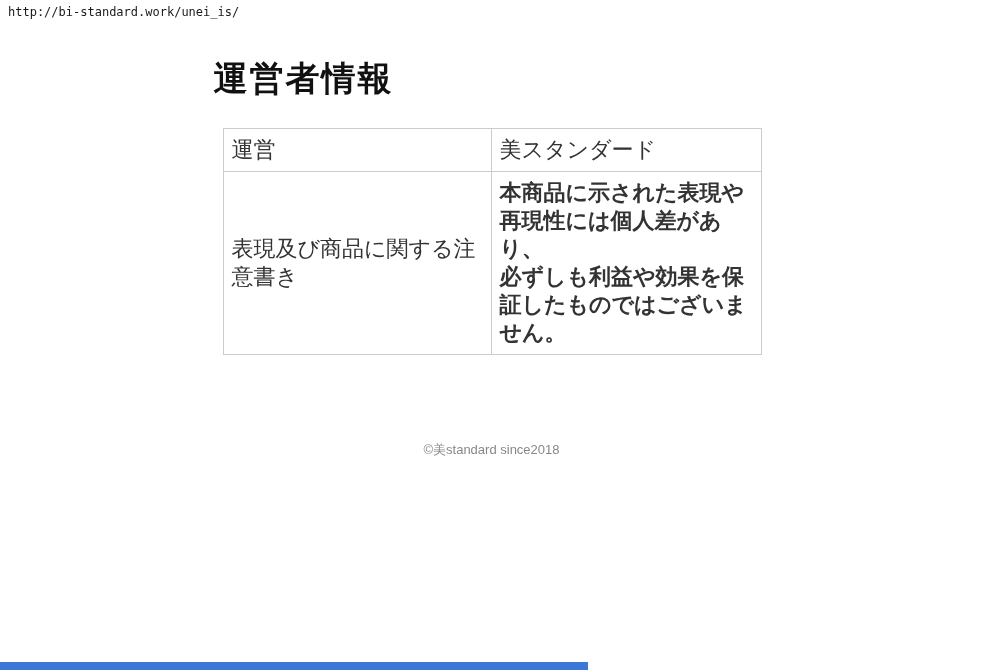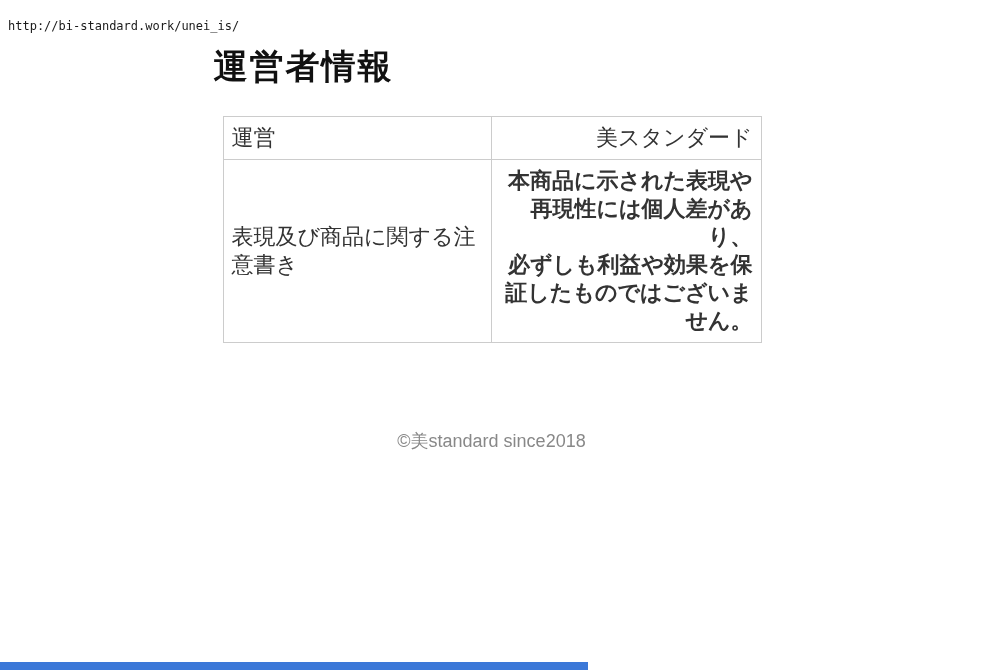--- a/index.html
+++ b/index.html
@@ -11,31 +11,31 @@
   body {
     width: 983px;
     height: 670px;
     position: relative;
     overflow: hidden;
     font-family: "Liberation Sans", "DejaVu Sans", sans-serif;
     color: #333333;
   }
   .url-text {
     position: absolute;
-    top: 19px;
+    top: 5px;
     left: 8px;
     font-family: "DejaVu Sans Mono", "Liberation Mono", monospace;
     font-size: 12px;
     line-height: 15px;
     color: #1a1a1a;
     white-space: nowrap;
   }
   .content {
     width: 538px;
-    margin: 4px auto;
+    margin: 16px auto;
     padding-top: 42px;
   }
   .page-title {
     margin: 0 0 0 -9px;
     font-size: 34px;
     font-weight: bold;
     line-height: 41px;
     letter-spacing: 2px;
     color: #111111;
   }
@@ -48,25 +48,25 @@
     line-height: 28px;
     color: #333333;
   }
   .info-table td {
     border: 1px solid #cccccc;
     padding: 7px 8px;
     vertical-align: middle;
     word-break: break-all;
   }
   .info-table td.col-label { width: 268px; }
-  .info-table td.col-value { width: 270px; white-space: pre-line; text-align: right; }
+  .info-table td.col-value { width: 270px; white-space: pre-line; }
   .footer {
     margin-top: 86px;
     text-align: center;
-    font-size: 18px;
+    font-size: 13px;
     color: #888888;
   }
   .bottom-bar {
     position: absolute;
     left: 0;
     bottom: 0;
     width: 588px;
     height: 8px;
   }
 </style>

